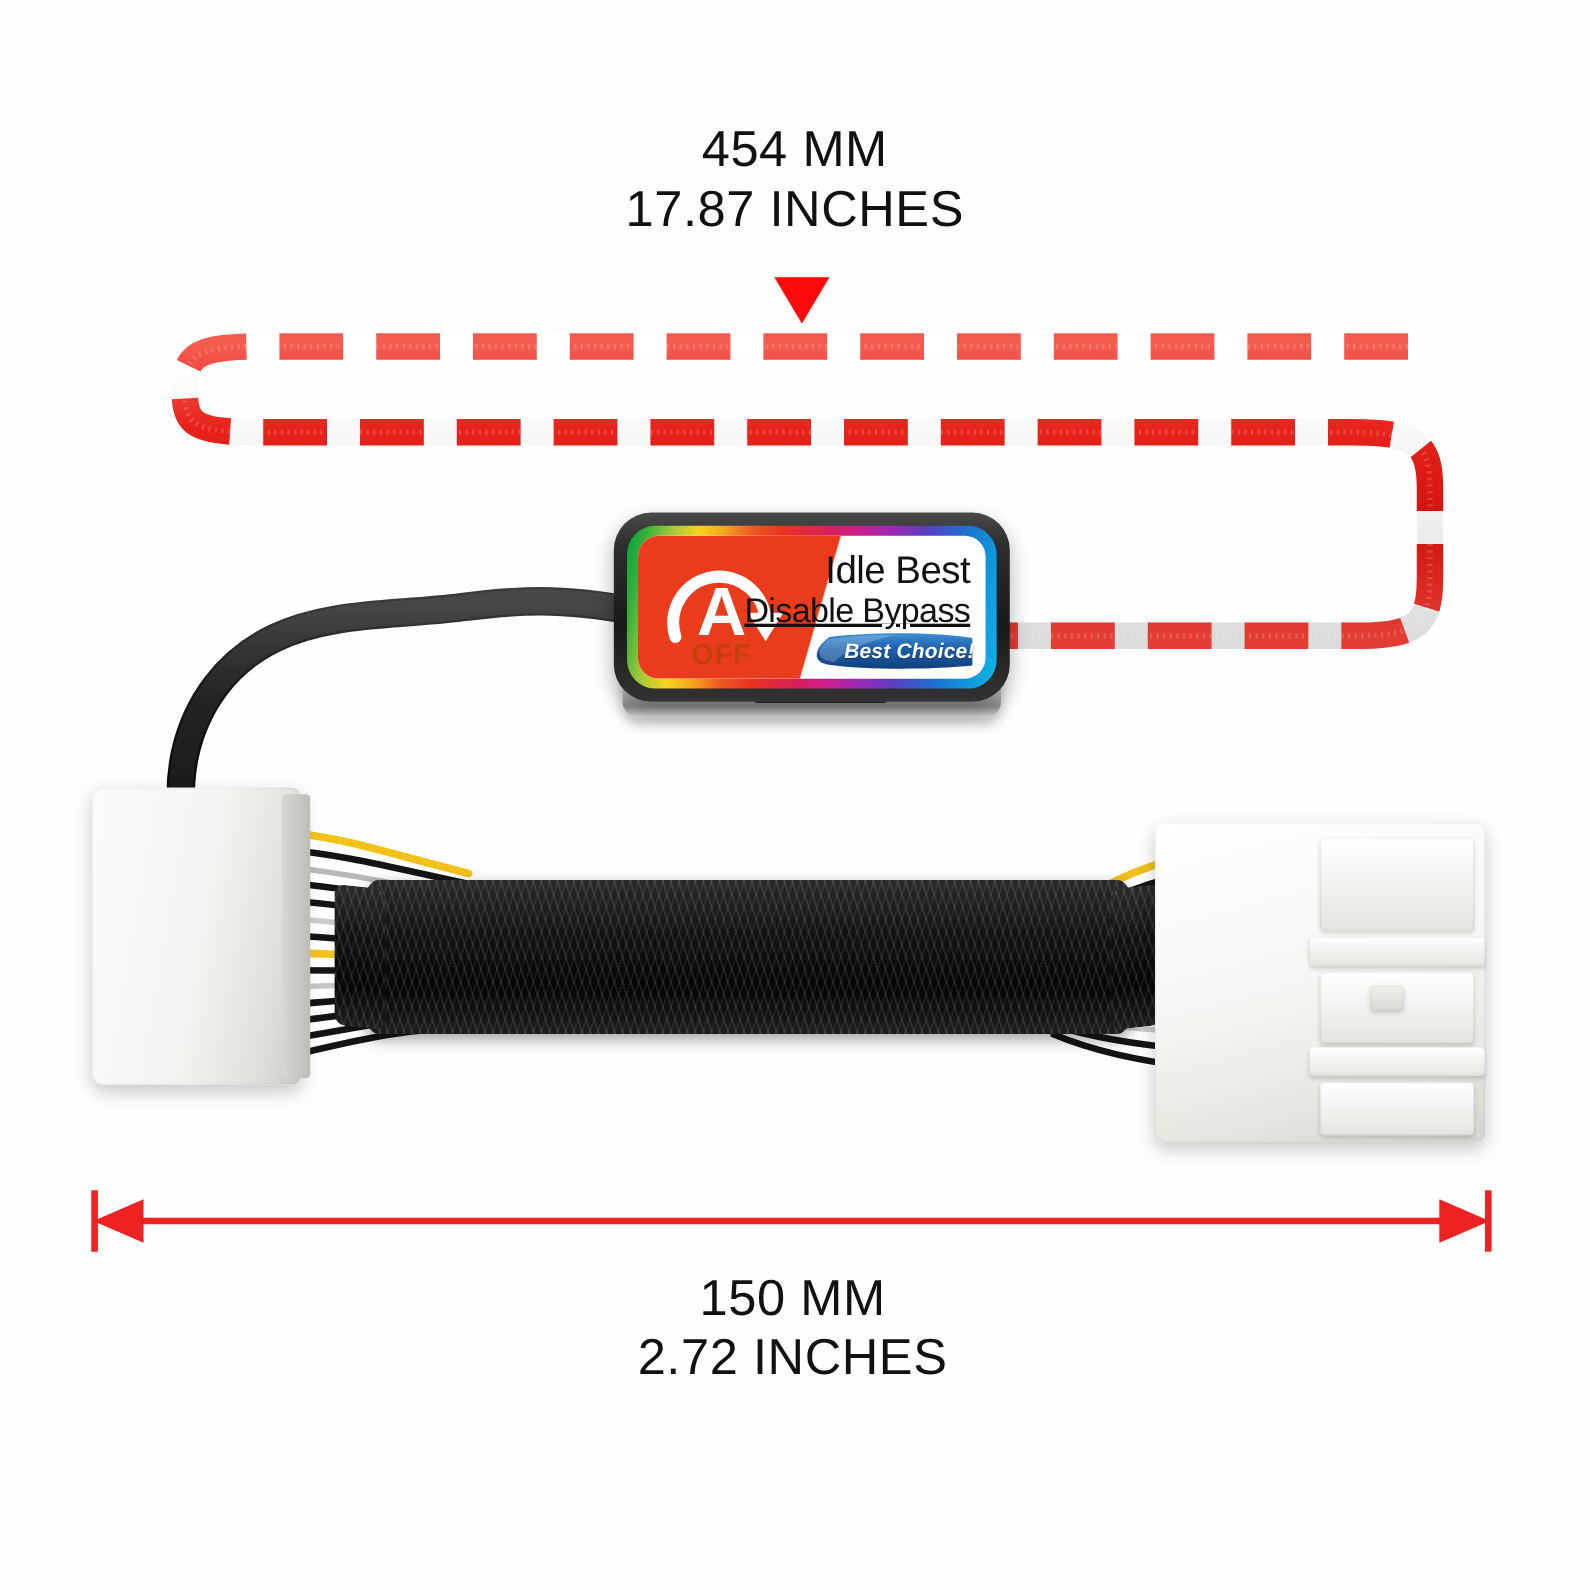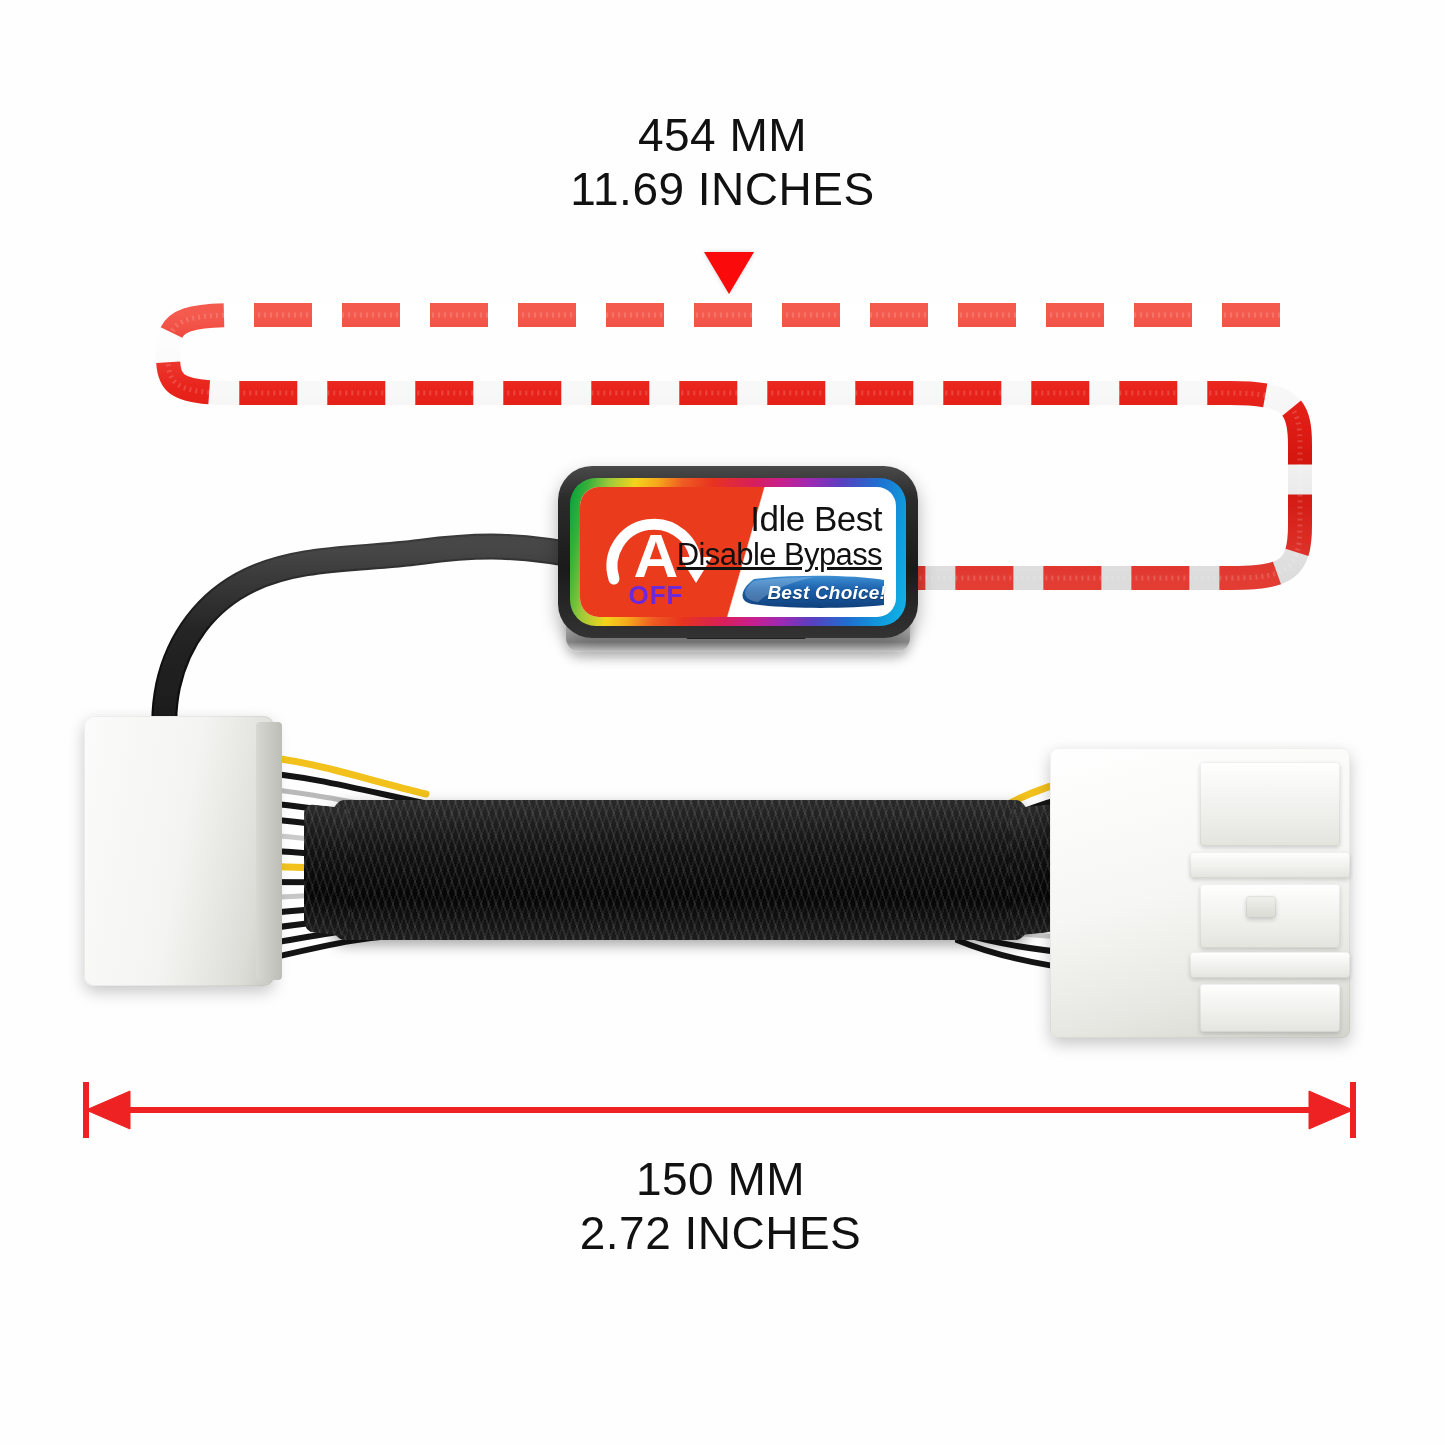--- a/index.html
+++ b/index.html
@@ -130,21 +130,21 @@
   }
   .mod-red{
     position:absolute;left:0;top:0;width:100%;height:100%;
     background:linear-gradient(106deg,#ea3c1c 0%,#ea3c1c 52%,rgba(234,60,28,0) 52.4%);
   }
 
   
   .aoff{position:absolute;left:20px;top:18px;width:112px;height:104px;}
   .aoff .lbl{
     position:absolute;left:0;right:0;bottom:-2px;text-align:center;
-    color:#6d28d9;font-weight:700;font-size:26px;letter-spacing:1px;
+    color:#c2410c;font-weight:700;font-size:26px;letter-spacing:1px;
     font-family:"Liberation Sans",sans-serif;
   }
 
   
   .mod-txt{
     position:absolute;right:14px;top:14px;text-align:right;
     color:#111;line-height:1.04;
   }
   .mod-txt .t1{font-size:35px;font-weight:400;letter-spacing:-.5px;}
   .mod-txt .t2{font-size:31px;font-weight:400;letter-spacing:-.6px;margin-top:2px;text-decoration:underline;}
@@ -159,21 +159,21 @@
     letter-spacing:.2px;text-shadow:0 1px 1px rgba(0,0,0,.35);
   }
 </style>
 </head>
 <body>
 
 <div class="stage">
 
   <div class="dimtext" id="top-dim">
     <span>454 MM</span>
-    <span class="l2">11.69 INCHES</span>
+    <span class="l2">17.87 INCHES</span>
   </div>
 
   <div id="top-pointer"></div>
 
   <svg id="measure-path" viewBox="0 0 1445 450">
     <defs>
       <linearGradient id="dashgrad" x1="0" y1="0" x2="0" y2="1">
         <stop offset="0%" stop-color="#f45a4e"></stop>
         <stop offset="28%" stop-color="#e8231b"></stop>
         <stop offset="62%" stop-color="#cf130c"></stop>

